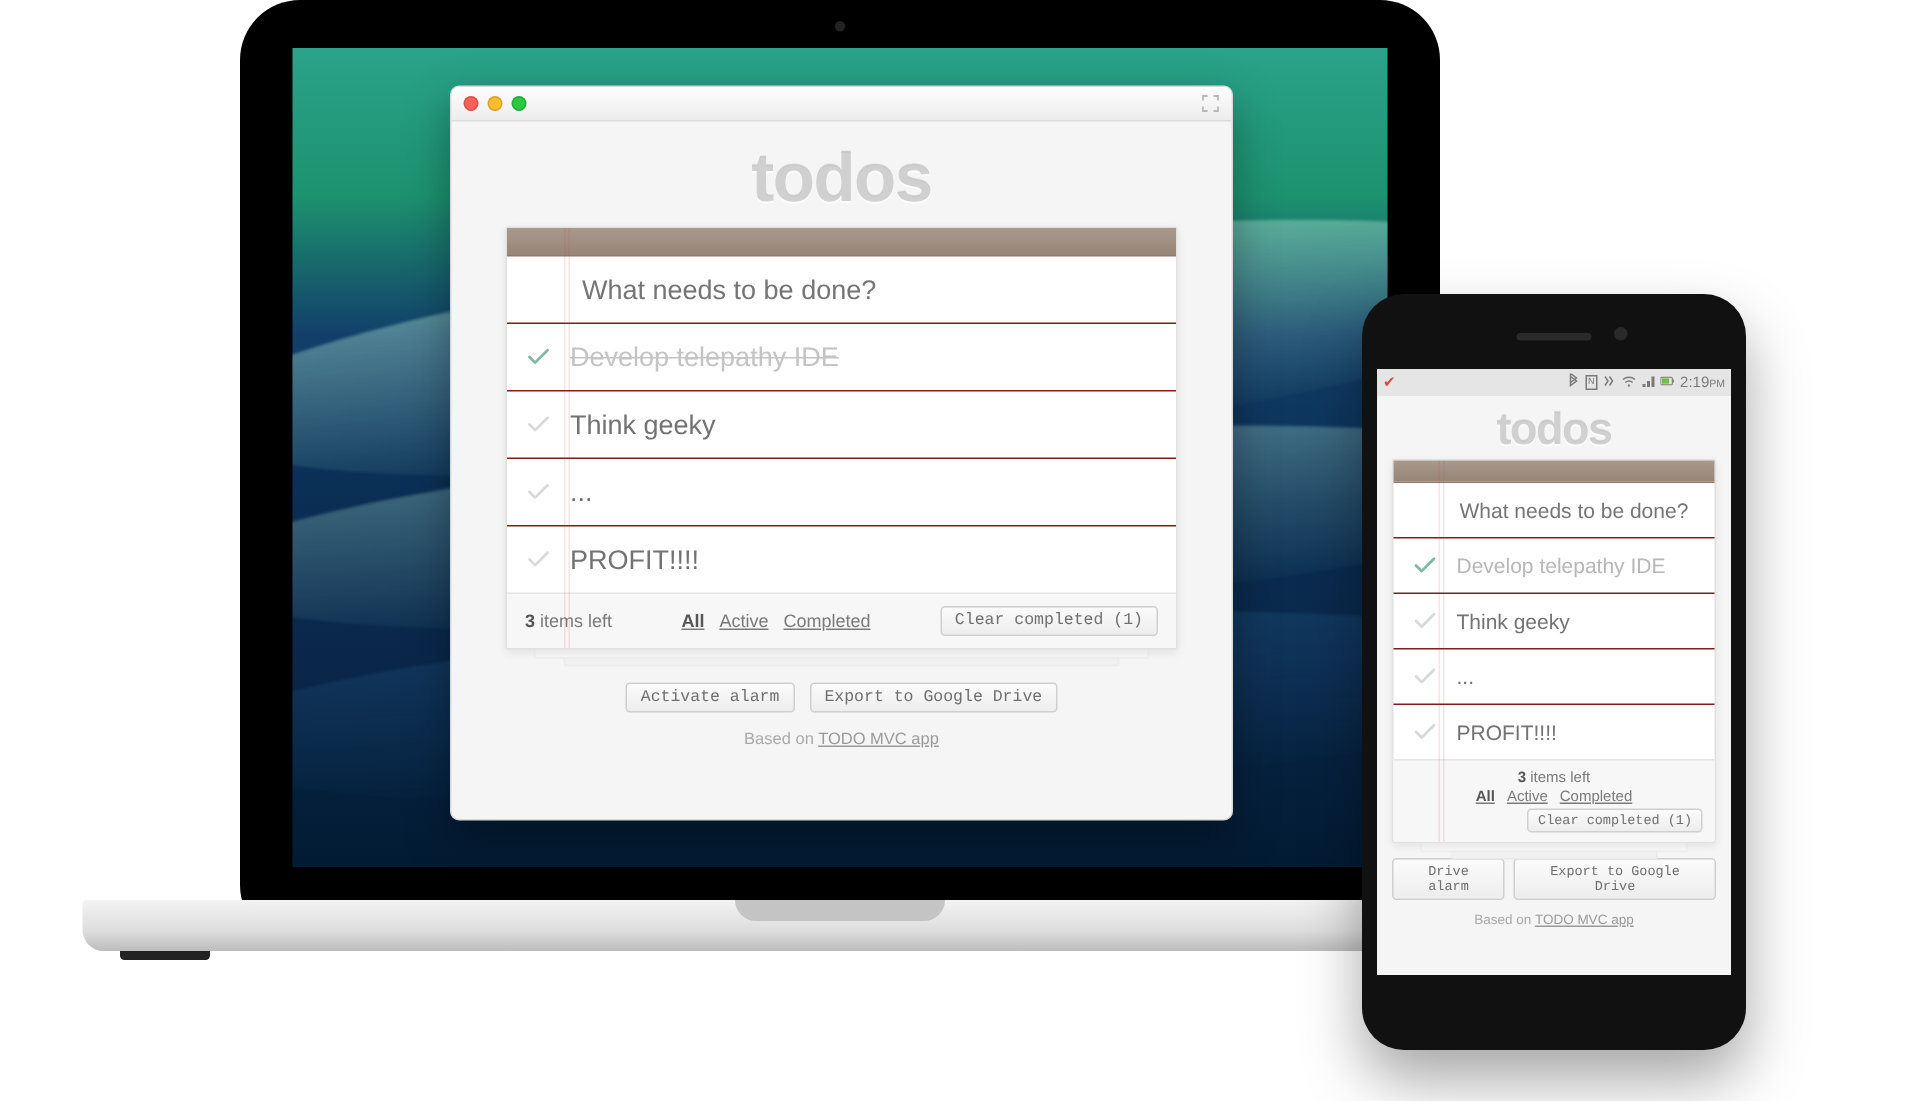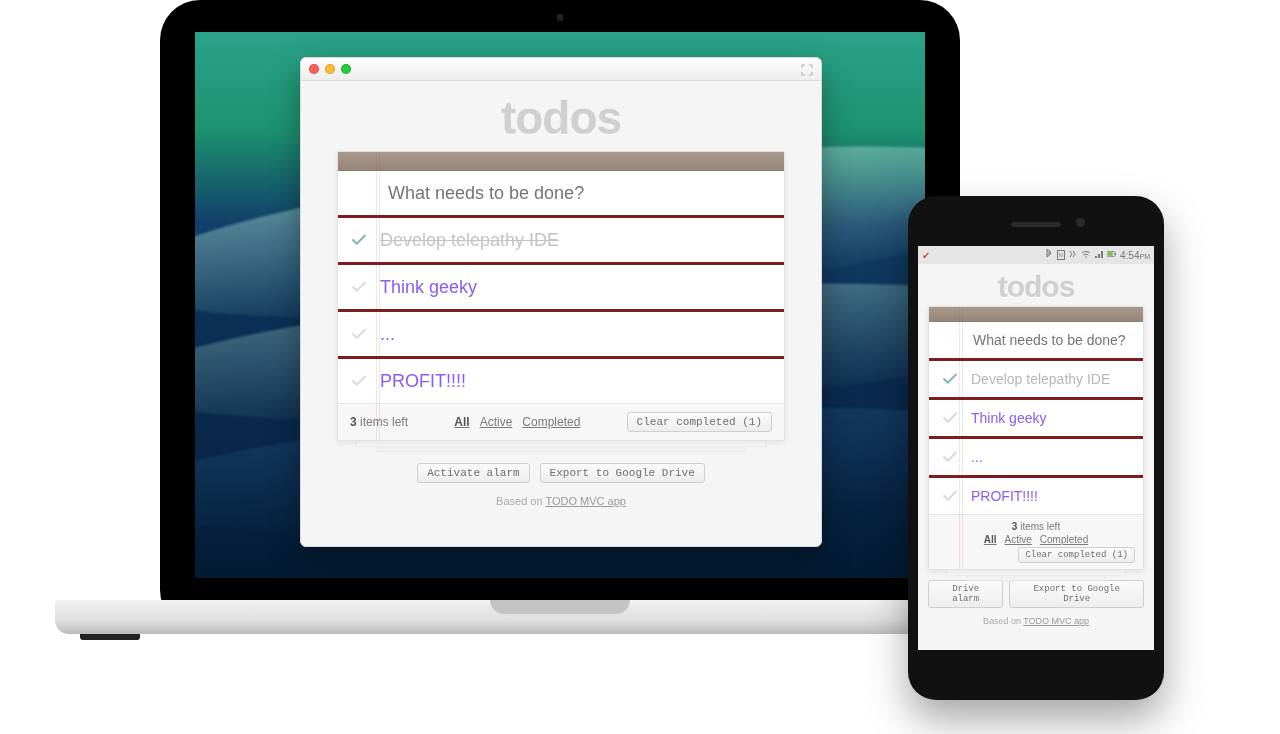--- a/index.html
+++ b/index.html
@@ -163,21 +163,21 @@
     border-right:1px solid rgba(200,75,75,.15);
     width:2px;
   }
   .header-row {
     height: 18px;
     background: linear-gradient(180deg,#a8998d,#978576);
     border-bottom:1px solid #8d7b6c;
   }
   .row {
     display:flex; align-items:center;
-    border-top: 3px solid #7f1d1d;
+    border-top: 1px solid #7f1d1d;
     min-height: 44px;
     padding: 0 14px 0 10px;
     gap: 10px;
     position: relative;
   }
   .row.input-row { border-top:none; }
   .row.input-row input {
     border: none;
     outline: none;
     width: 100%;
@@ -188,21 +188,21 @@
   }
   .tick {
     width: 22px; flex:0 0 22px;
     display:flex; align-items:center; justify-content:center;
     color: #d9d9d9;
   }
   .tick.done { color:#7fb9a1; }
   .tick svg { width:18px; height:18px; }
   .item-label {
     font-size: 18px;
-    color:#8b5cf6;
+    color:#737373;
   }
   .item-label.completed {
     color:#c4c4c4;
     text-decoration: line-through;
   }
 
   .footer {
     display:flex;
     align-items:center;
     justify-content:space-between;
@@ -443,21 +443,21 @@
               <path d="M1 4a6 6 0 018 0 M2.5 6a4 4 0 015 0 M5 8.3a.3.3 0 100-.6.3.3 0 000 .6z" fill="none" stroke="#7a7a7a" stroke-width="1"></path>
             </svg></span>
         <span><svg viewBox="0 0 10 10">
               <path d="M1 9h2V7H1zM4 9h2V5H4zM7 9h2V2H7z" fill="#7a7a7a"></path>
             </svg></span>
         <span><svg viewBox="0 0 14 8">
               <rect x="0" y="0.5" width="11" height="7" rx="1" fill="none" stroke="#7a7a7a"></rect>
               <rect x="11" y="2.5" width="1.5" height="3" fill="#7a7a7a"></rect>
               <rect x="1" y="1.5" width="7" height="5" fill="#6fbf4b"></rect>
             </svg></span>
-        <span><span>4:54</span><span style="font-size:7px;">PM</span></span>
+        <span><span>2:19</span><span style="font-size:7px;">PM</span></span>
       </div>
     </div>
 
     <div class="phone-app">
       <h1 class="title">todos</h1>
 
       <div class="sheet phone-sheet">
         <div class="header-row"></div>
 
         <div class="row input-row">

